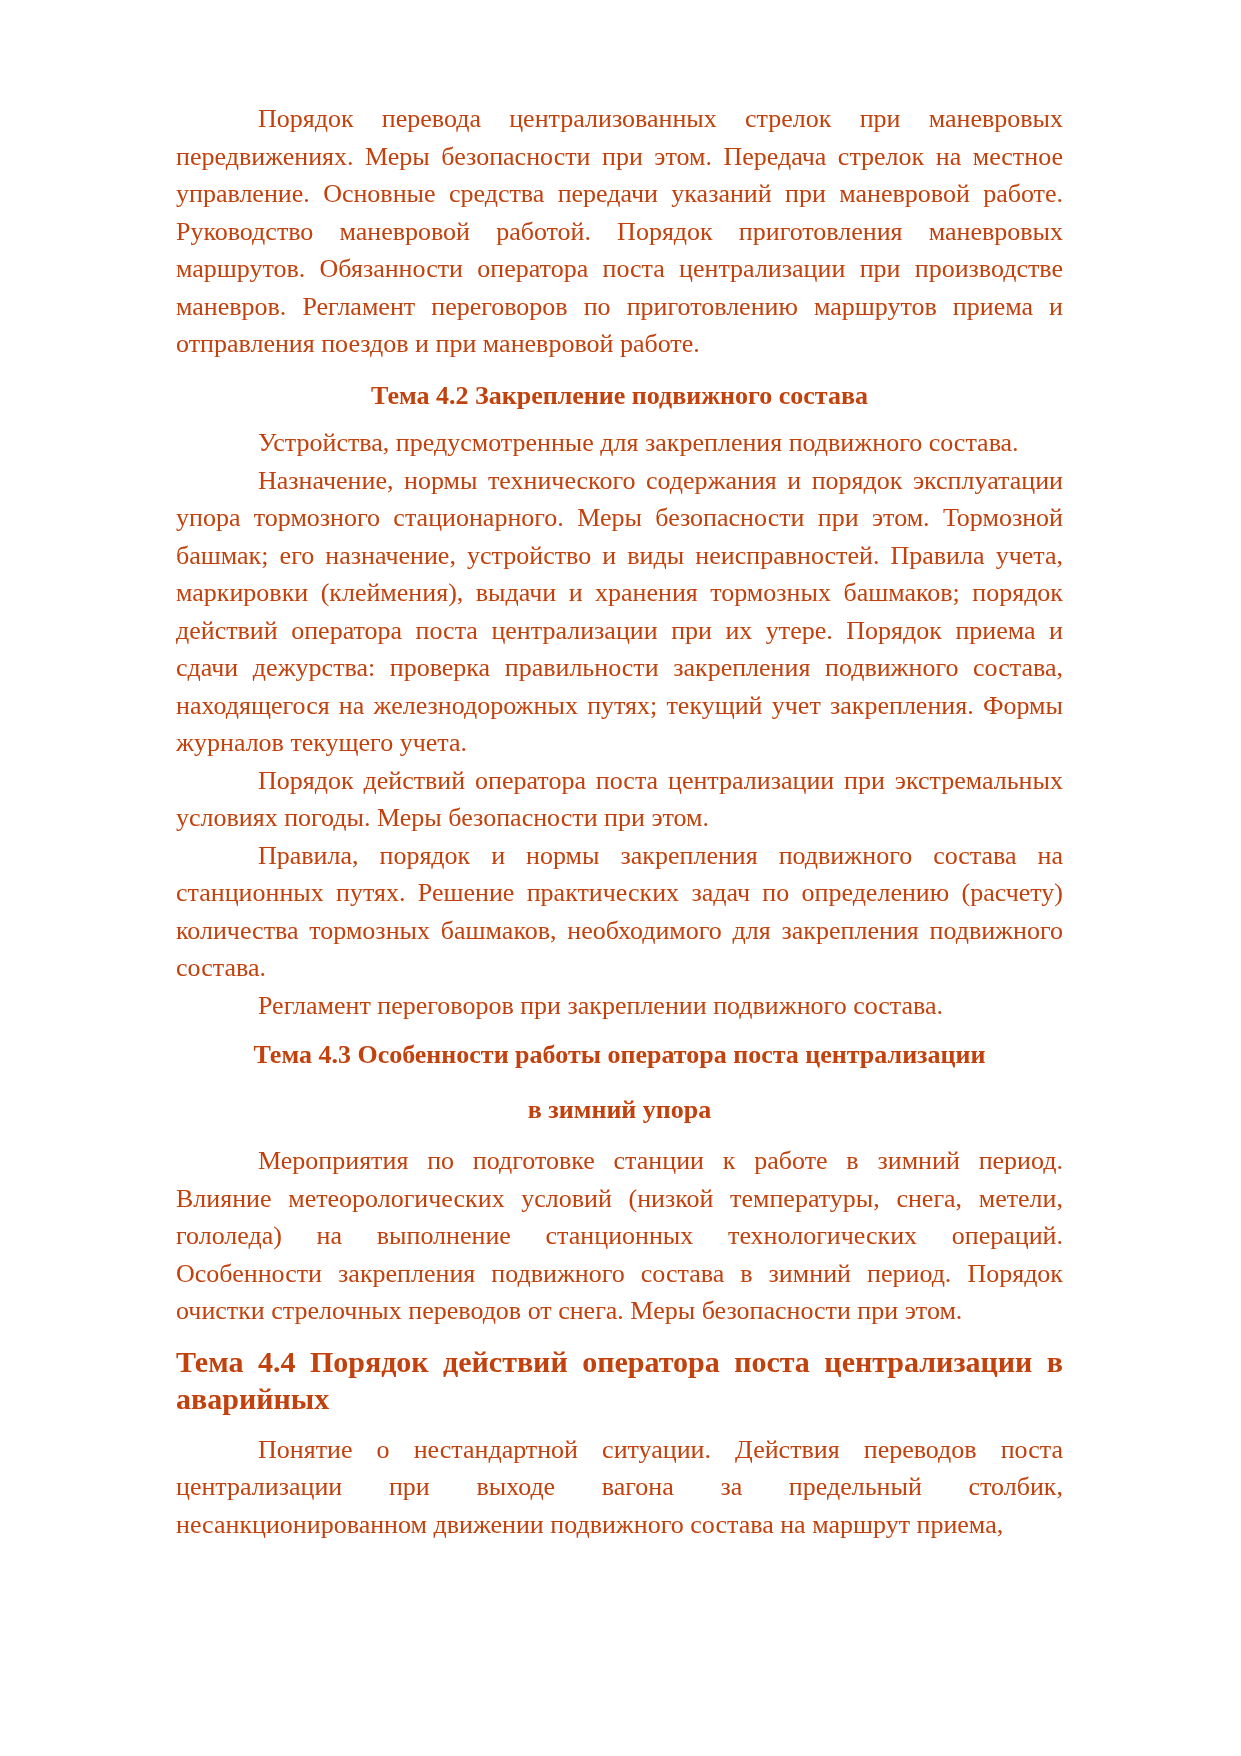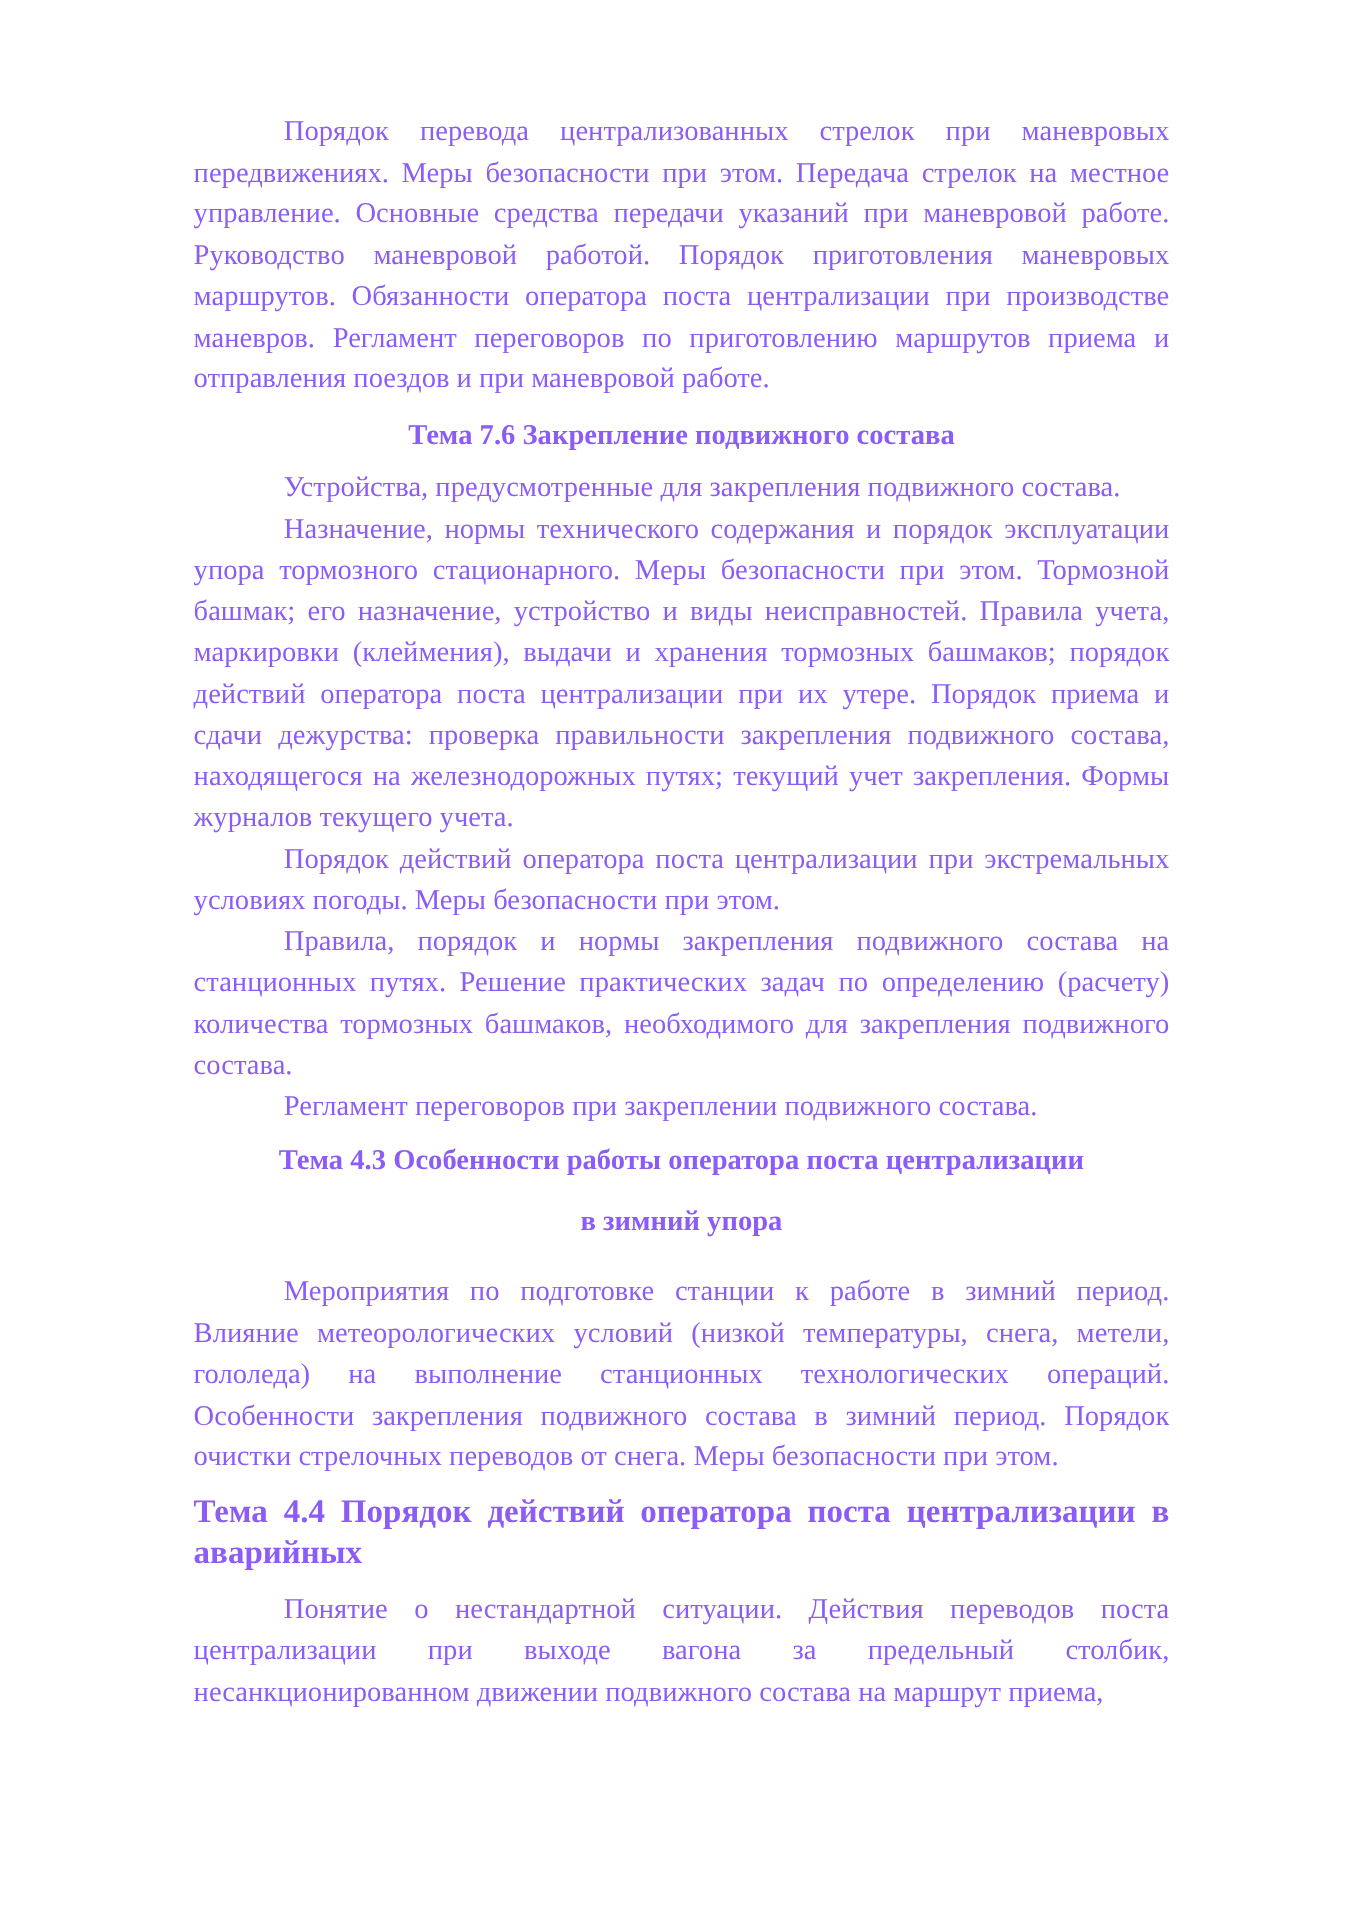--- a/index.html
+++ b/index.html
@@ -7,54 +7,54 @@
     padding: 0;
     background: #ffffff;
   }
   .page {
     position: relative;
     width: 1241px;
     height: 1756px;
     box-sizing: border-box;
     padding: 100px 178px 0 176px;
     background: #ffffff;
-    color: #8b5cf6;
+    color: #c2410c;
     font-family: "Liberation Serif", "DejaVu Serif", serif;
     font-size: 26px;
     line-height: 37.5px;
     overflow: hidden;
   }
   p.body {
     margin: 0;
     text-align: justify;
     text-indent: 82px;
   }
   .heading {
     font-weight: bold;
     text-align: center;
   }
   .h42 { margin: 14px 0 10px 0; }
-  .h43 { margin: 12px 0 27px 0; text-align: center; }
+  .h43 { margin: 12px 0 14px 0; text-align: center; }
   .h43 .line2 { margin-top: 17px; }
   .h44 { margin: 13px 0 13px 0; }
   .h44 .line1 {
     font-size: 30px;
     text-align: justify;
     text-align-last: justify;
   }
   .h44 .line2 { margin-top: 3px; }
 </style>
 </head>
 <body>
 
 <div class="page">
 
   <p class="body">Порядок перевода централизованных стрелок при маневровых передвижениях. Меры безопасности при этом. Передача стрелок на местное управление. Основные средства передачи указаний при маневровой работе. Руководство маневровой работой. Порядок приготовления маневровых маршрутов. Обязанности оператора поста централизации при производстве маневров. Регламент переговоров по приготовлению маршрутов приема и отправления поездов и при маневровой работе.</p>
 
-  <div class="heading h42">Тема 7.6 Закрепление подвижного состава</div>
+  <div class="heading h42">Тема 4.2 Закрепление подвижного состава</div>
 
   <p class="body">Устройства, предусмотренные для закрепления подвижного состава.</p>
 
   <p class="body">Назначение, нормы технического содержания и порядок эксплуатации упора тормозного стационарного. Меры безопасности при этом. Тормозной башмак; его назначение, устройство и виды неисправностей. Правила учета, маркировки (клеймения), выдачи и хранения тормозных башмаков; порядок действий оператора поста централизации при их утере. Порядок приема и сдачи дежурства: проверка правильности закрепления подвижного состава, находящегося на железнодорожных путях; текущий учет закрепления. Формы журналов текущего учета.</p>
 
   <p class="body">Порядок действий оператора поста централизации при экстремальных условиях погоды. Меры безопасности при этом.</p>
 
 
   <p class="body">Правила, порядок и нормы закрепления подвижного состава на станционных путях. Решение практических задач по определению (расчету) количества тормозных башмаков, необходимого для закрепления подвижного состава.</p>
 

